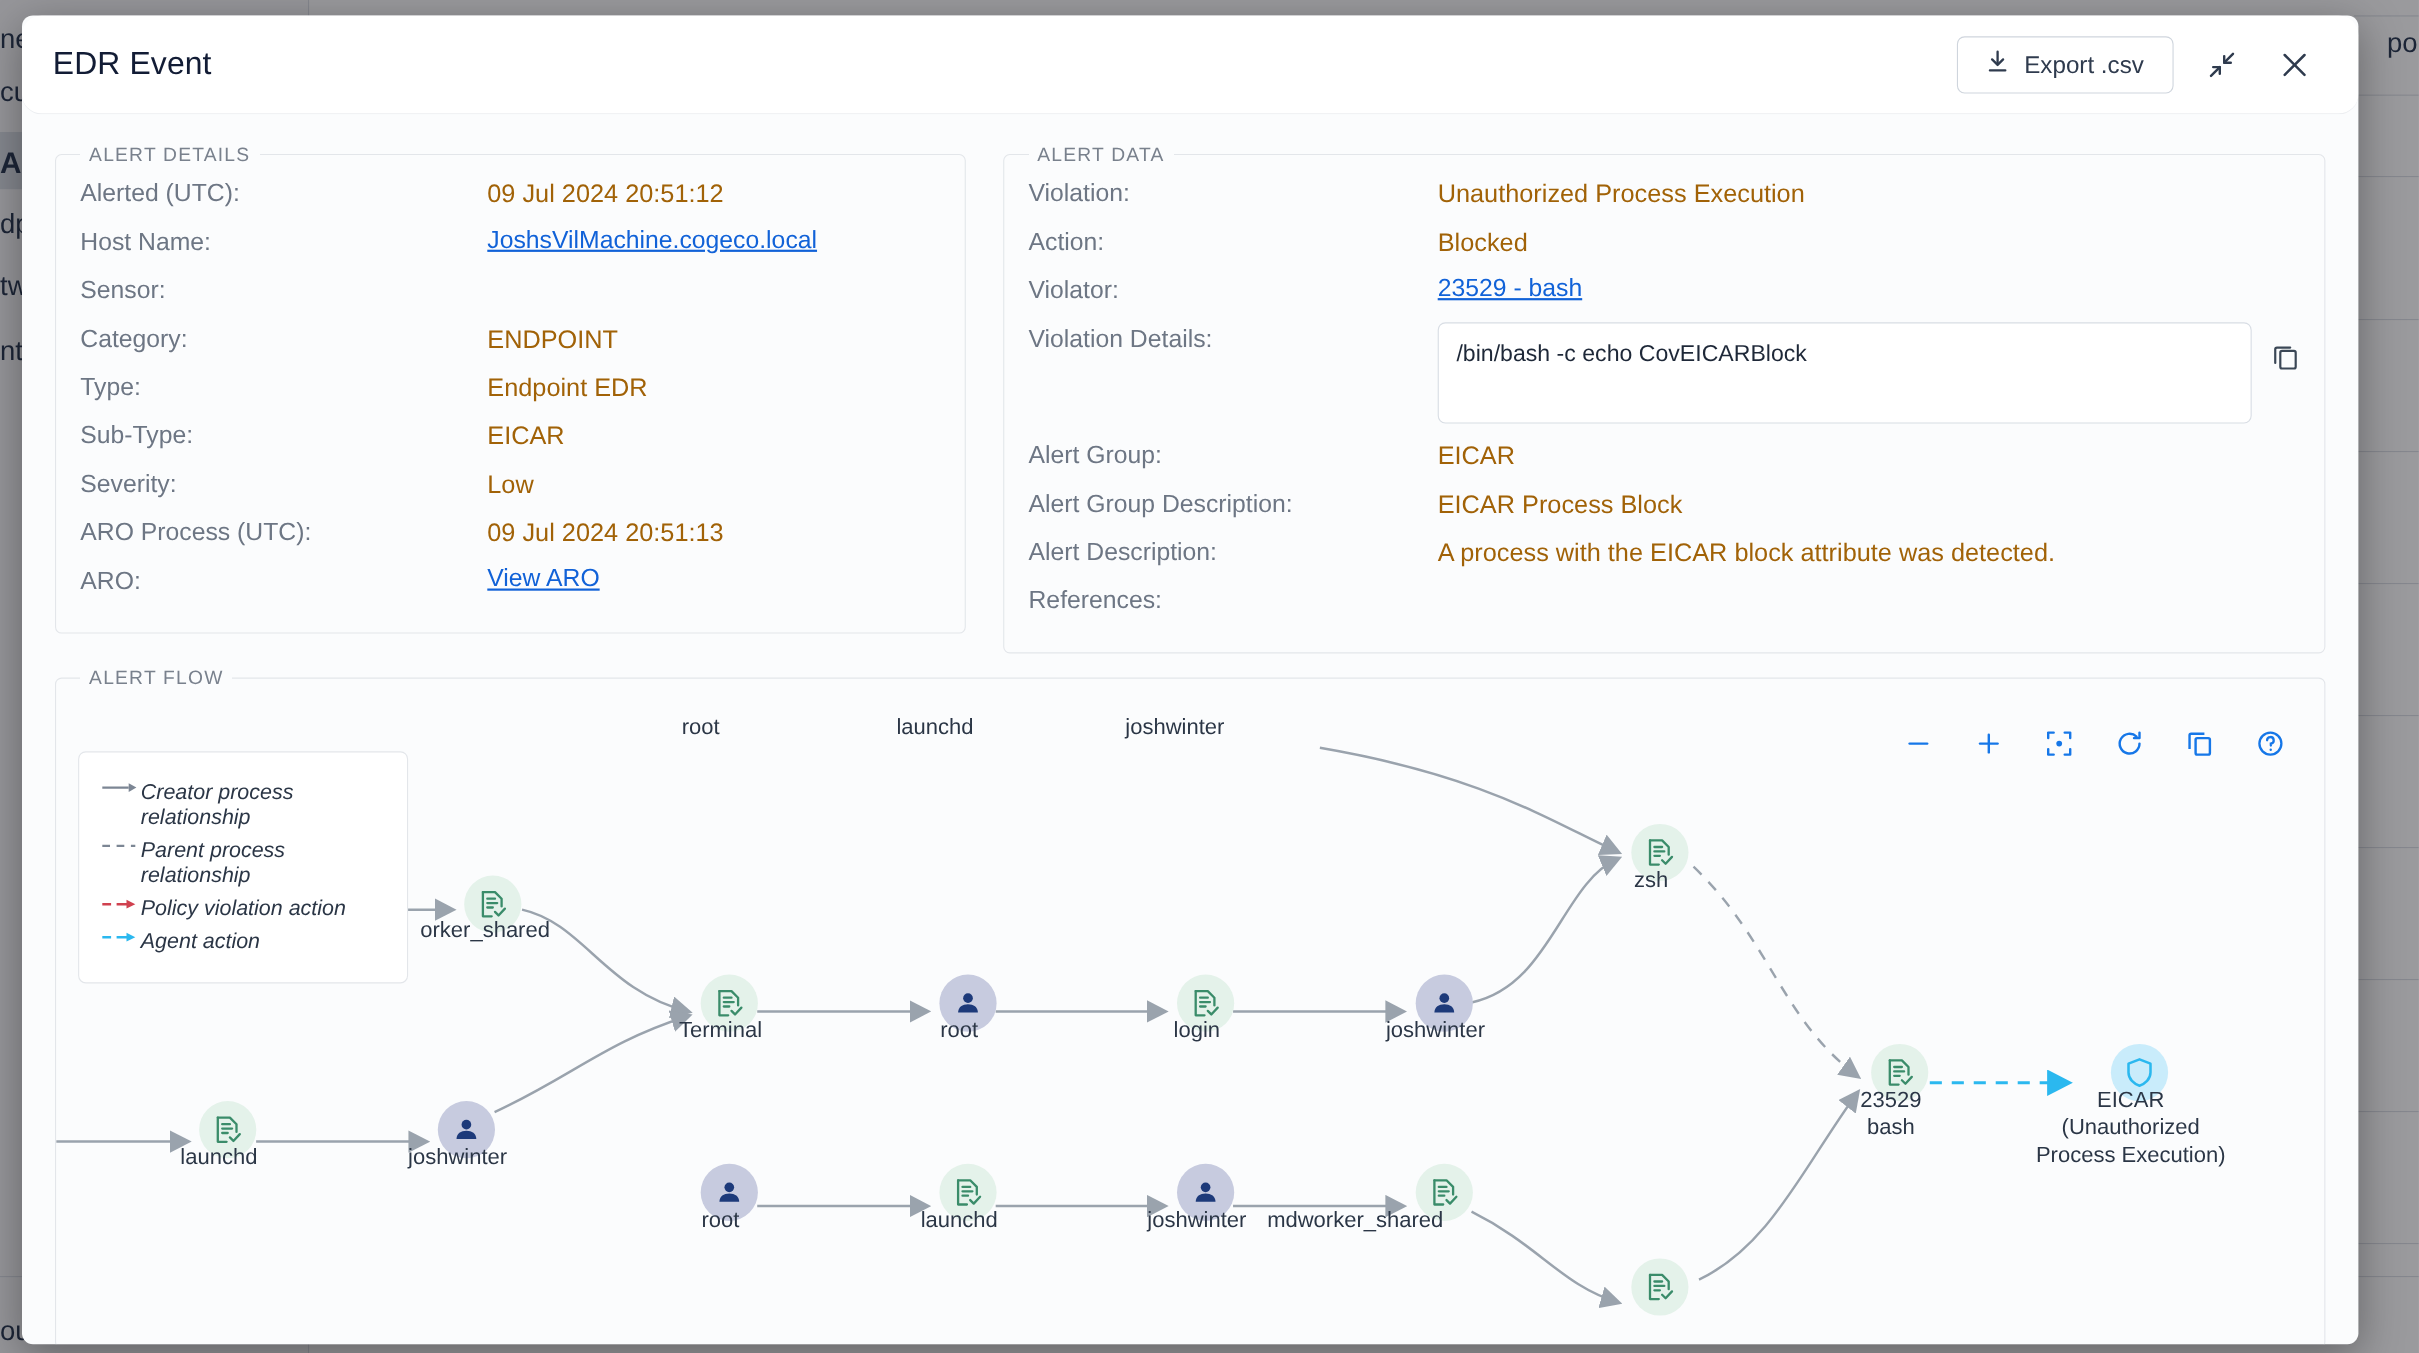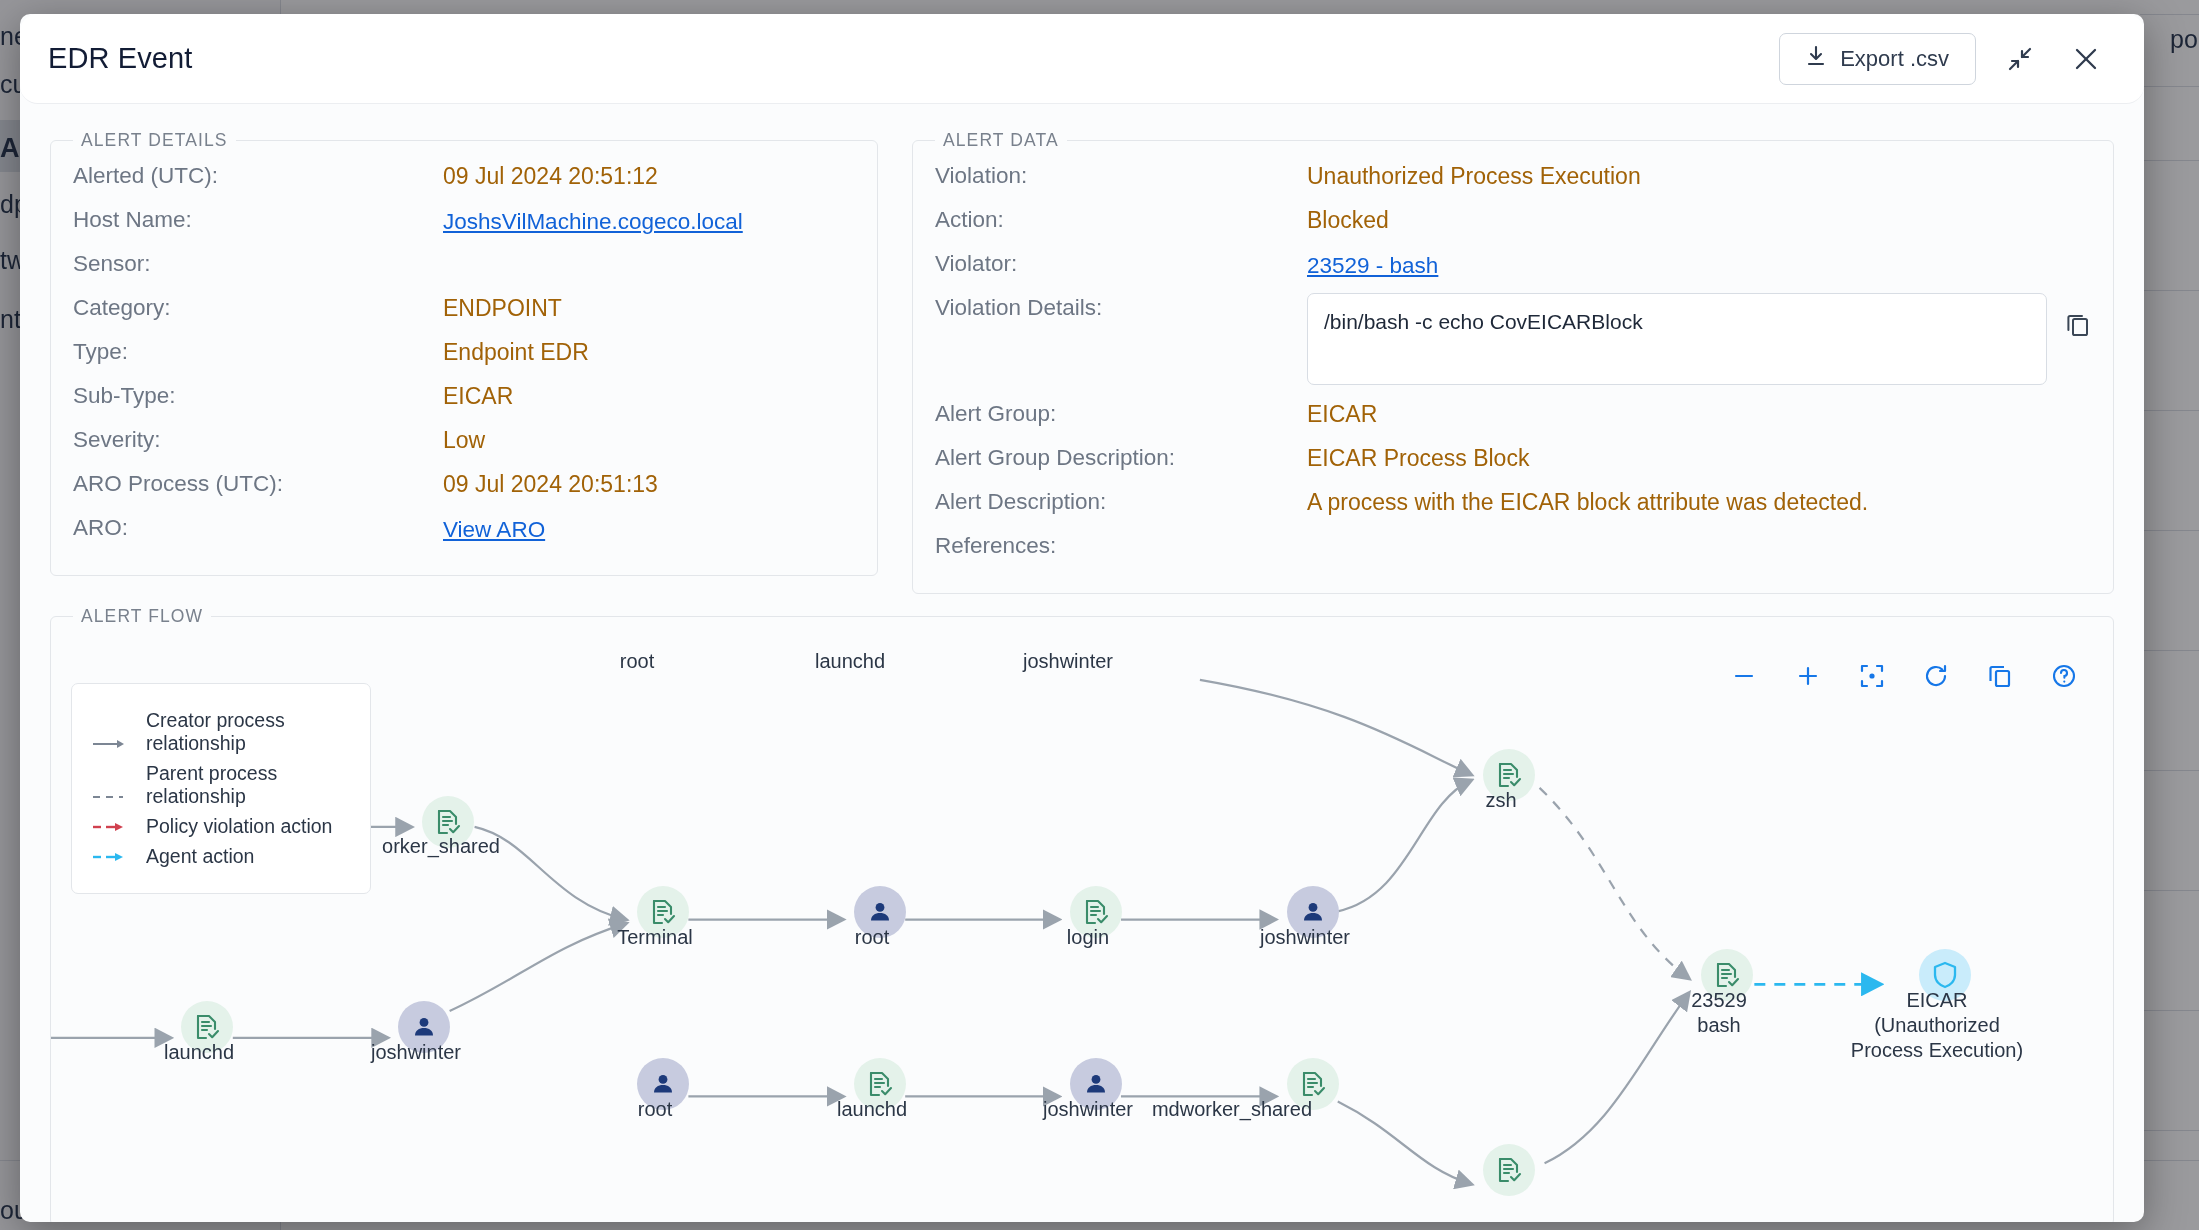--- a/index.html
+++ b/index.html
@@ -58,21 +58,21 @@
     border:1px solid #e3e6ea; border-radius:6px;
     padding:10px 22px 18px 22px; margin:0;
     background:#fbfcfd;
   }
   .fs > legend {
     font-size:17.5px; color:#79818d; letter-spacing:1.1px; padding:0 8px;
   }
   .fs-details { width:1030px; min-height:400px; }
   .fs-data   { width:1000px; min-height:400px; }
 
-  .kv { display:flex; align-items:flex-end; margin:0 0 14px 0; }
+  .kv { display:flex; align-items:flex-start; margin:0 0 14px 0; }
   .kv .k { width:370px; flex:0 0 370px; color:#6d7684; font-size:22.5px; line-height:30px; }
   .fs-data .kv .k { width:372px; flex:0 0 372px; }
   .kv .v { color:#a16207; font-size:23px; line-height:30px; }
   a.link { color:#1162d8; text-decoration:underline; font-size:22.5px; cursor:pointer; }
 
   .vd-row { display:flex; align-items:flex-start; }
   .vd-box {
     width:740px; height:92px; border:1px solid #d8dde4; border-radius:7px;
     background:#fff; padding:14px 16px; color:#1e2838; font-size:21px;
     line-height:28px; resize:none; font-family:inherit; overflow:hidden;
@@ -85,21 +85,21 @@
     position:relative; overflow:hidden;
   }
   .fs-flow > legend { margin-left:22px; }
   .flow-canvas { position:absolute; left:0; right:0; top:22px; bottom:0; overflow:hidden; }
 
   .legend-box {
     position:absolute; left:20px; top:34px; width:300px;
     background:#fff; border:1px solid #e3e6ea; border-radius:7px;
     padding:18px 20px; z-index:4;
   }
-  .legend-row { display:flex; align-items:flex-end; gap:20px; margin:7px 0; }
+  .legend-row { display:flex; align-items:flex-start; gap:2px; margin:7px 0;font-style:italic; }
   .legend-row .lbl { font-size:19.5px; color:#2b3646; }
 
   .node { position:absolute; width:52px; height:52px; border-radius:50%;
           display:flex; align-items:center; justify-content:center; z-index:3; }
   .node.process { background:#e4f2ea; }
   .node.user    { background:#c7cbdf; }
   .node.threat  { background:#c9ecfb; }
   .node-label {
     position:absolute; z-index:3; font-size:20px; color:#2b3646;
     text-align:center; white-space:pre-line; line-height:25px;

